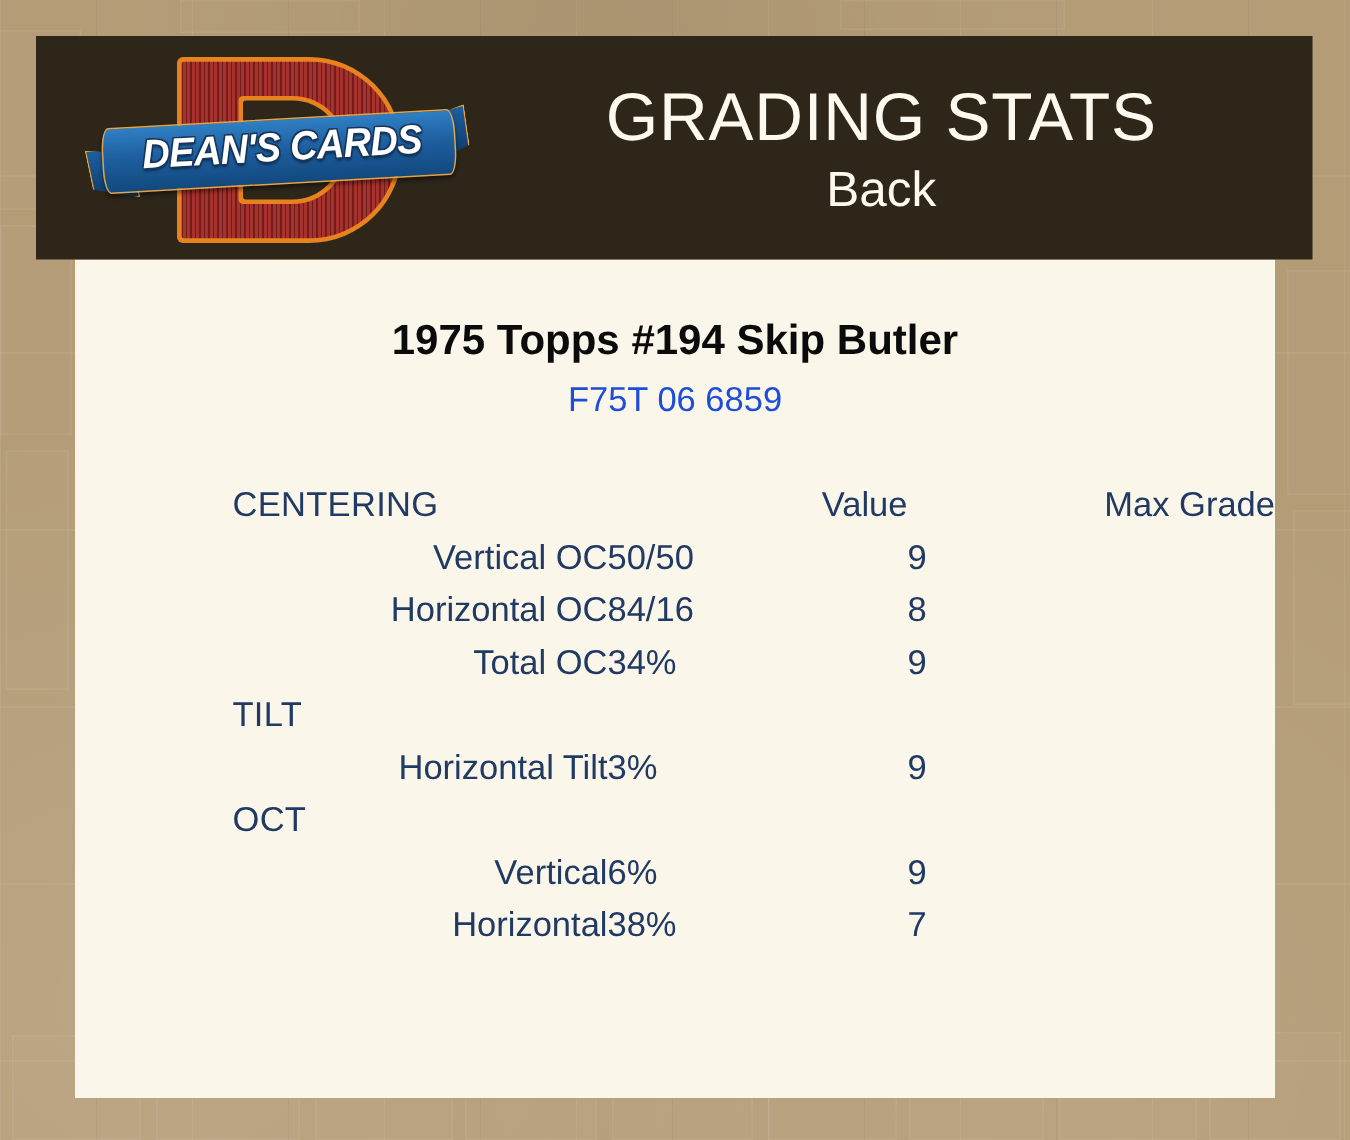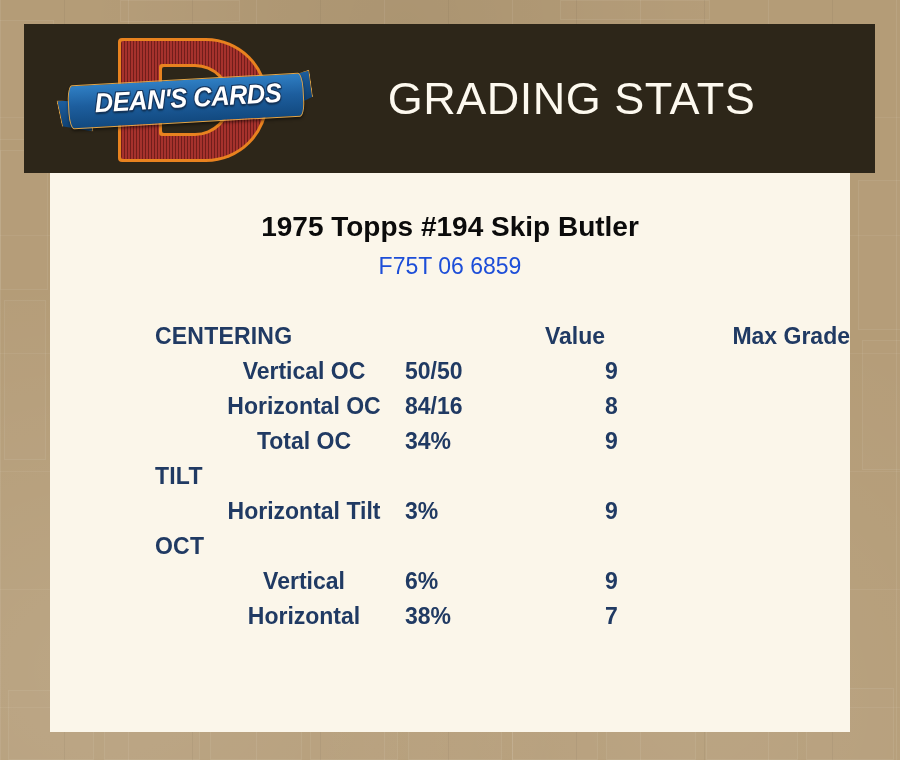--- a/index.html
+++ b/index.html
@@ -152,21 +152,21 @@
     text-shadow:
       -1px -1px 0 #17365d, 1px -1px 0 #17365d,
       -1px  1px 0 #17365d, 1px  1px 0 #17365d,
        0 2px 2px rgba(0,0,0,0.5);
     white-space: nowrap;
   }
 
   
   #header-titles {
     position: absolute;
-    left: 284px;
+    left: 300px;
     top: 24px;
     width: 575px;
     height: 149px;
     display: flex;
     flex-direction: column;
     align-items: center;
     justify-content: center;
     z-index: 4;
   }
   #grading-title {
@@ -216,36 +216,36 @@
   }
   #stats col.c-label { width: 355px; }
   #stats col.c-value { width: 200px; }
   #stats col.c-grade { width: 245px; }
 
   #stats th, #stats td {
     padding: 0;
     height: 35px;
     vertical-align: middle;
     font-size: 23px;
-    font-weight: bold;
+    font-weight: normal;
   }
   th.th-section {
     text-align: left;
     padding-left: 105px !important;
     font-weight: bold;
     font-size: 23px;
     letter-spacing: 0.2px;
   }
   th.th-value, th.th-grade {
     text-align: right;
     font-weight: bold;
     font-size: 23px;
   }
   td.td-label {
-    text-align: center;
+    text-align: right;
     padding-left: 153px !important;
     margin-left: 12px;
   }
   td.td-value, td.td-grade { text-align: left; }
 </style>
 </head>
 <body>
 
 <div id="bg-texture"></div>
 <div id="bg-cards">
@@ -279,20 +279,21 @@
       <div class="ribbon-tail left"></div>
       <div class="ribbon-tail right"></div>
       <div class="ribbon-band"></div>
       <div class="ribbon-text">DEAN'S CARDS</div>
     </div>
   </div>
 </div>
 
 <div id="header-titles">
   <div id="grading-title">GRADING STATS</div>
+  <div id="grading-subtitle">Back</div>
 </div>
 
 <div id="panel">
 
   <div id="card-title">1975 Topps #194 Skip Butler</div>
   <div id="card-serial">F75T 06 6859</div>
 
   <table id="stats">
     <colgroup>
       <col class="c-label">

